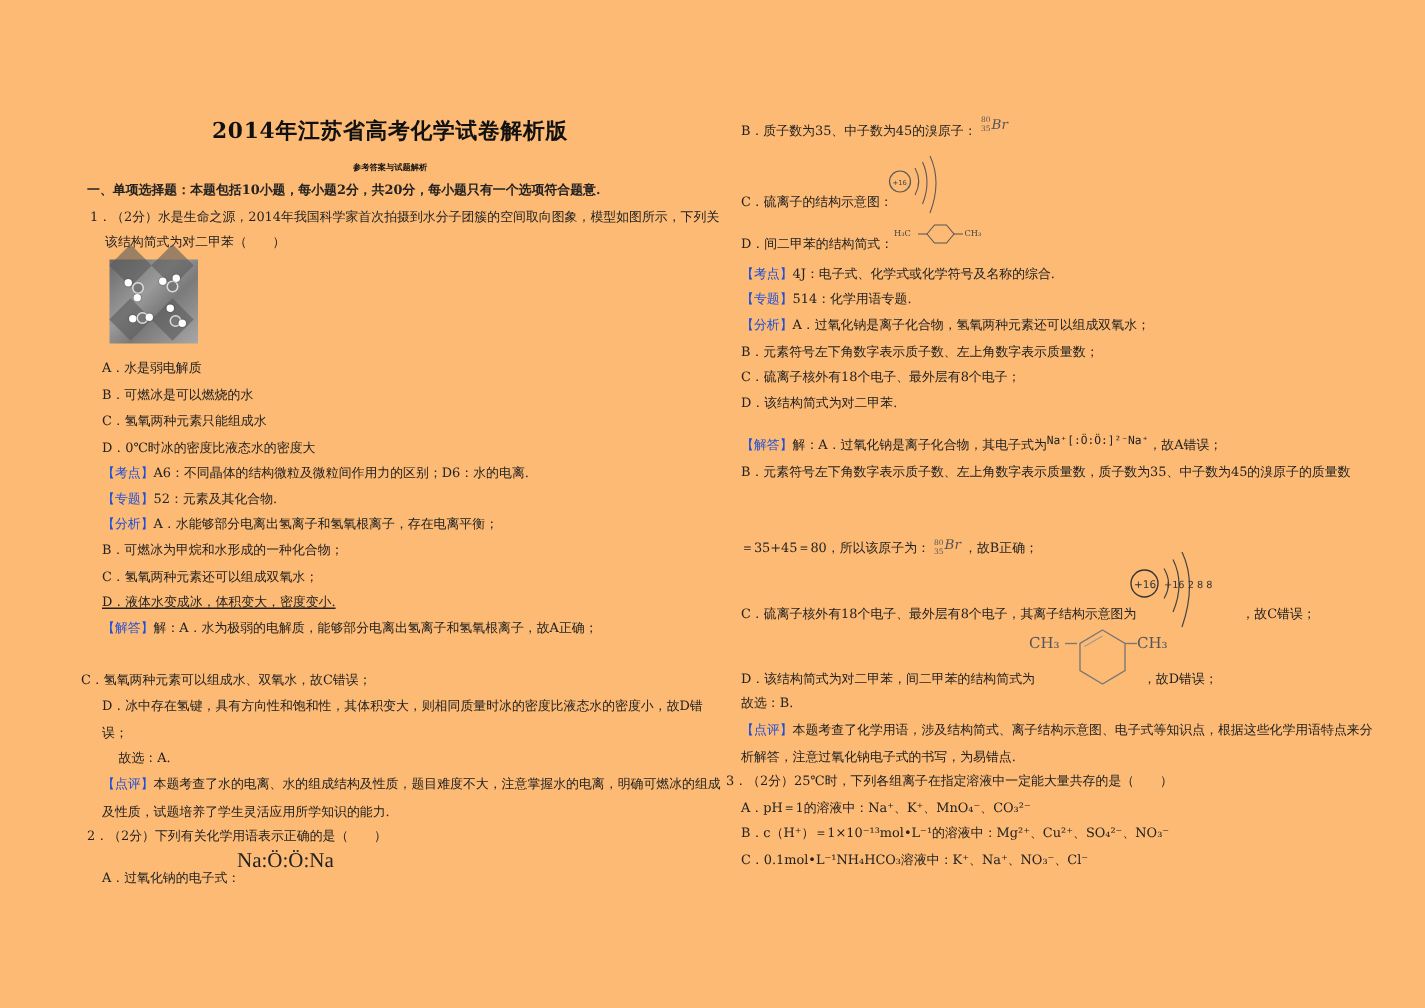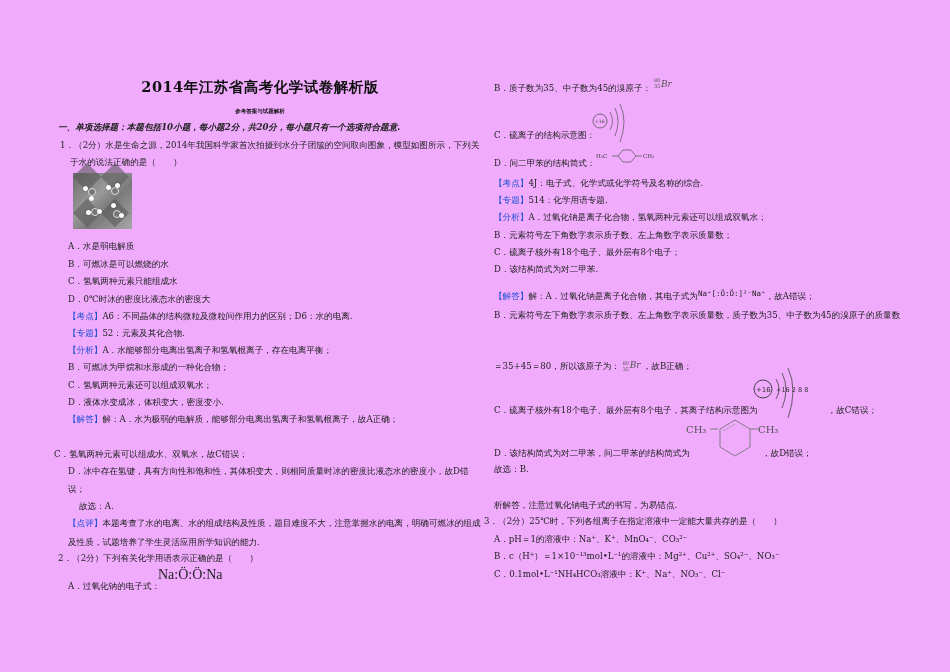--- a/index.html
+++ b/index.html
@@ -1,42 +1,42 @@
 <!DOCTYPE html>
 <html><head>
 <meta charset="utf-8">
 <style>
   html, body { margin: 0; padding: 0; background: #ffffff; }
   body { width: 950px; height: 672px; position: relative; overflow: hidden;
          font-family: "DejaVu Serif", "Liberation Serif", serif; color: #111; }
-  .page { position: absolute; left: 0; top: 0; width: 950px; height: 672px; background: #f0abfc; }
+  .page { position: absolute; left: 0; top: 0; width: 950px; height: 672px; background: #fdba74; }
   .ln { position: absolute; font-size: 8.6px; line-height: 11px; white-space: nowrap; color: #222; }
   .tag { color: #1f4fd6; }
   .title { position: absolute; left: 0; width: 520px; top: 78px; text-align: center;
            font-size: 14.5px; font-weight: bold; font-family: "DejaVu Serif", serif; letter-spacing: 0.5px; }
   .subtitle { position: absolute; left: 0; width: 520px; top: 108px; text-align: center; font-size: 5.5px; font-weight: bold; }
-  .sec { font-weight: bold; font-style: italic; }
+  .sec { font-weight: bold; }
   .img-box { position: absolute; }
   .mol { left: 73px; top: 173px; width: 59px; height: 56px;
          background: linear-gradient(135deg,#6a6a6a 0%,#9a9a9a 40%,#7a7a7a 60%,#a8a8a8 100%); }
   .mol .d { position: absolute; width: 20px; height: 20px; background: #5a5a5a; transform: rotate(45deg); opacity: .6; }
   .mol .a { position: absolute; width: 5px; height: 5px; border-radius: 50%; background: #fff; box-shadow: 0 0 1px #333; }
   .mol .o { position: absolute; width: 6px; height: 6px; border-radius: 50%; background: #777; border: 1px solid #ddd; }
 </style>
 </head>
 <body>
 
 <div class="page">
 
   <div class="title">2014年江苏省高考化学试卷解析版</div>
   <div class="subtitle">参考答案与试题解析</div>
   <div class="ln sec" style="left:58px;top:122px;">一、单项选择题：本题包括10小题，每小题2分，共20分，每小题只有一个选项符合题意.</div>
 
   <div class="ln" style="left:60px;top:140px;">1．（2分）水是生命之源，2014年我国科学家首次拍摄到水分子团簇的空间取向图象，模型如图所示，下列关</div>
-  <div class="ln" style="left:70px;top:157px;">于水的说法正确的是（　　）</div>
+  <div class="ln" style="left:70px;top:157px;">该结构简式为对二甲苯（　　）</div>
 
   <div class="img-box mol">
     <div class="d" style="left:4px;top:-6px;"></div>
     <div class="d" style="left:32px;top:-6px;"></div>
     <div class="d" style="left:4px;top:30px;"></div>
     <div class="d" style="left:32px;top:30px;"></div>
     <div class="a" style="left:10px;top:13px;"></div>
       <div class="o" style="left:15px;top:15px;"></div>
       <div class="a" style="left:16px;top:23px;"></div>
     <div class="a" style="left:33px;top:12px;"></div>
@@ -59,21 +59,21 @@
     <span class="tag">【考点】</span><span>A6：不同晶体的结构微粒及微粒间作用力的区别；D6：水的电离.</span>
   </div>
   <div class="ln" style="left:68px;top:328px;">
     <span class="tag">【专题】</span><span>52：元素及其化合物.</span>
   </div>
   <div class="ln" style="left:68px;top:345px;">
     <span class="tag">【分析】</span><span>A．水能够部分电离出氢离子和氢氧根离子，存在电离平衡；</span>
   </div>
   <div class="ln" style="left:68px;top:362px;">B．可燃冰为甲烷和水形成的一种化合物；</div>
   <div class="ln" style="left:68px;top:380px;">C．氢氧两种元素还可以组成双氧水；</div>
-  <div class="ln" style="left:68px;top:397px;">D．液体水变成冰，体积变大，密度变小.</div>
+  <div class="ln" style="left:68px;top:397px;text-decoration:underline;">D．液体水变成冰，体积变大，密度变小.</div>
 
   <div class="ln" style="left:68px;top:414px;">
     <span class="tag">【解答】</span><span>解：A．水为极弱的电解质，能够部分电离出氢离子和氢氧根离子，故A正确；</span>
   </div>
   <div class="ln" style="left:54px;top:449px;">C．氢氧两种元素可以组成水、双氧水，故C错误；</div>
   <div class="ln" style="left:68px;top:466px;">D．冰中存在氢键，具有方向性和饱和性，其体积变大，则相同质量时冰的密度比液态水的密度小，故D错</div>
   <div class="ln" style="left:68px;top:484px;">误；</div>
   <div class="ln" style="left:79px;top:501px;">故选：A.</div>
 
   <div class="ln" style="left:68px;top:518px;">
@@ -152,20 +152,23 @@
     <polygon points="25,2 40,11 40,29 25,38 10,29 10,11" fill="none" stroke="#777" stroke-width="0.9"></polygon>
     <line x1="13" y1="13" x2="25" y2="6" stroke="#999" stroke-width="0.7"></line>
     <line x1="40" y1="11" x2="48" y2="11" stroke="#777" stroke-width="0.9"></line>
   </svg>
   <div class="ln" style="left:758px;top:424px;font-size:10px;color:#555;">CH₃</div>
   <div class="ln" style="left:494px;top:448px;">
     <span>D．该结构简式为对二甲苯，间二甲苯的结构简式为</span><span style="display:inline-block;width:72px;"></span><span>，故D错误；</span>
   </div>
   <div class="ln" style="left:494px;top:464px;">故选：B.</div>
 
+  <div class="ln" style="left:494px;top:482px;">
+    <span class="tag">【点评】</span><span>本题考查了化学用语，涉及结构简式、离子结构示意图、电子式等知识点，根据这些化学用语特点来分</span>
+  </div>
   <div class="ln" style="left:494px;top:500px;">析解答，注意过氧化钠电子式的书写，为易错点.</div>
 
   <div class="ln" style="left:484px;top:516px;">3．（2分）25℃时，下列各组离子在指定溶液中一定能大量共存的是（　　）</div>
   <div class="ln" style="left:494px;top:534px;">A．pH＝1的溶液中：Na⁺、K⁺、MnO₄⁻、CO₃²⁻</div>
   <div class="ln" style="left:494px;top:551px;">B．c（H⁺）＝1×10⁻¹³mol•L⁻¹的溶液中：Mg²⁺、Cu²⁺、SO₄²⁻、NO₃⁻</div>
   <div class="ln" style="left:494px;top:569px;">C．0.1mol•L⁻¹NH₄HCO₃溶液中：K⁺、Na⁺、NO₃⁻、Cl⁻</div>
 
 </div>
 
 </body></html>

